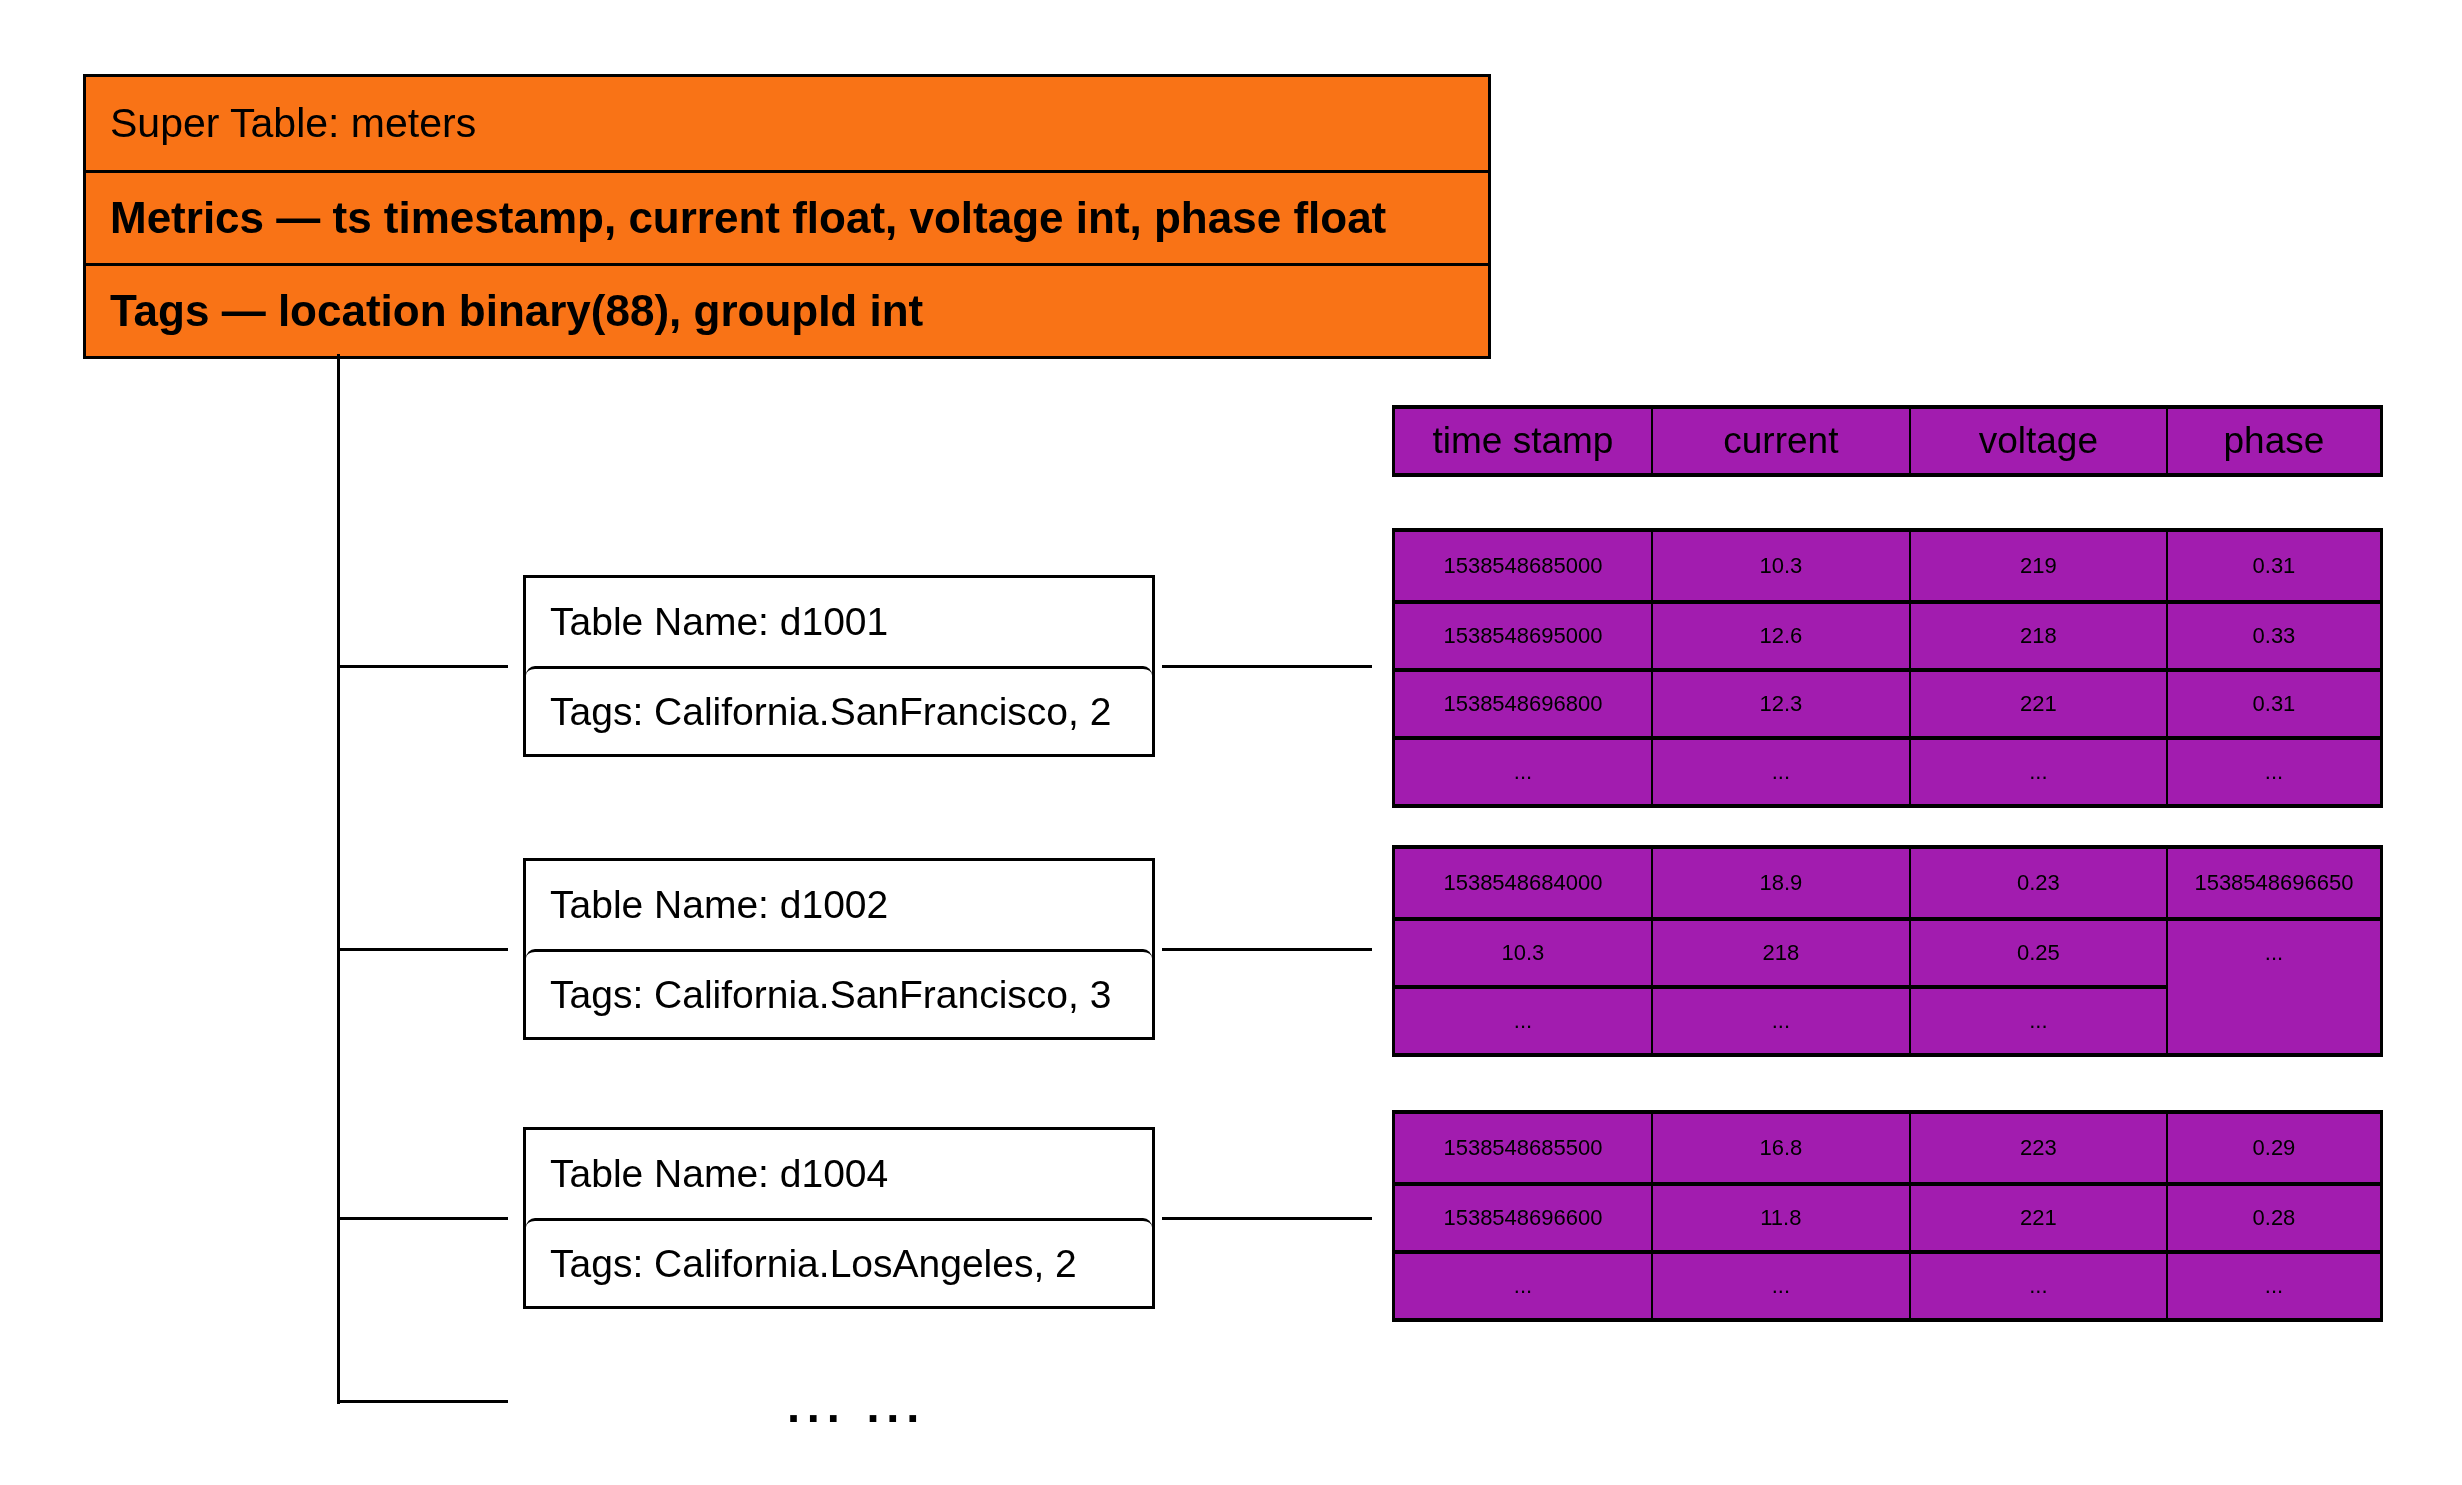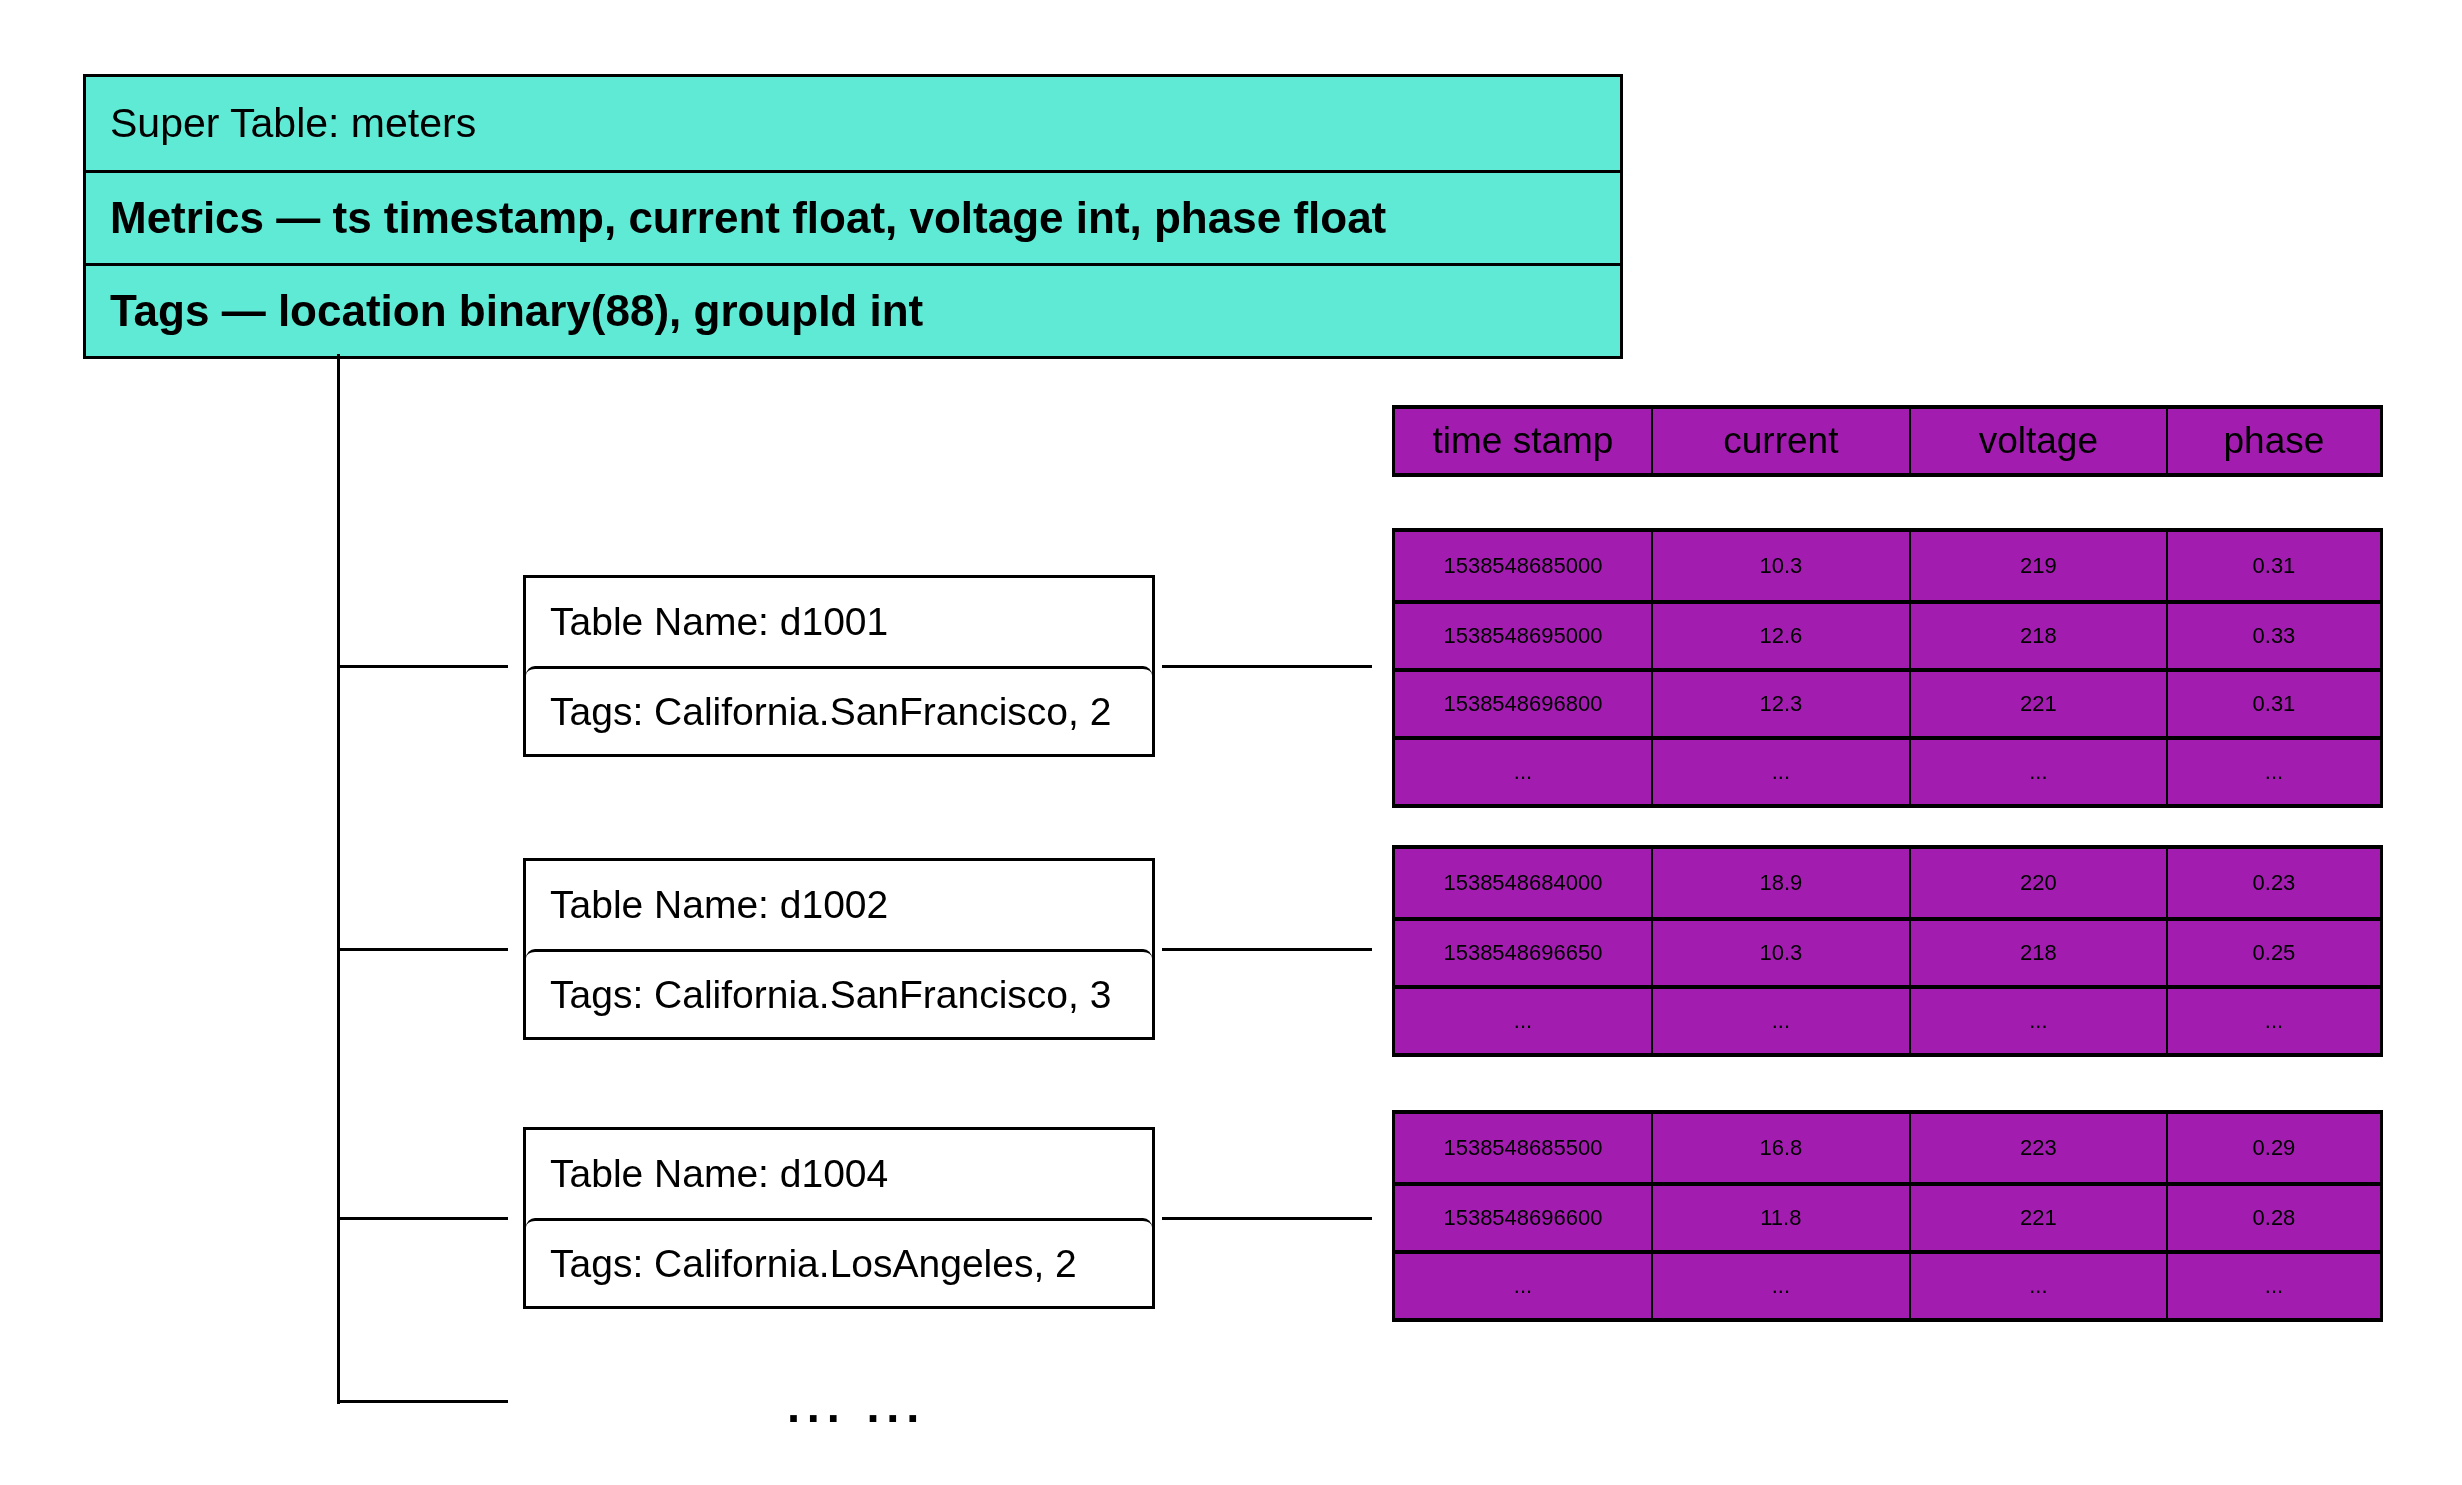--- a/index.html
+++ b/index.html
@@ -14,24 +14,24 @@
   }
 
   
   .line { position: absolute; background: #000000; }
   .line.v { width: 3.4px; }
   .line.h { height: 3.4px; }
 
   
   .stbox {
     position: absolute;
-    left: 83px; top: 74px; width: 1540px;
+    left: 83px; top: 74px; width: 1408px;
     border: 3.4px solid #000000;
     box-sizing: border-box;
-    background: #5eead4;
+    background: #f97316;
   }
   .strow {
     height: 93px;
     display: flex; align-items: center;
     padding: 0 24px;
     box-sizing: border-box;
     white-space: nowrap;
   }
   .strow + .strow { border-top: 3.4px solid #000000; }
   .strow.sans { font-size: 41px; }
@@ -152,21 +152,20 @@
     <div class="cell">0.31</div>
     <div class="cell">...</div>
     <div class="cell">...</div>
     <div class="cell">...</div>
     <div class="cell">...</div>
   </div>
 
   <div class="grid" style="top:845px;">
     <div class="cell">1538548684000</div>
     <div class="cell">18.9</div>
-    <div class="cell">220</div>
     <div class="cell">0.23</div>
     <div class="cell">1538548696650</div>
     <div class="cell">10.3</div>
     <div class="cell">218</div>
     <div class="cell">0.25</div>
     <div class="cell">...</div>
     <div class="cell">...</div>
     <div class="cell">...</div>
     <div class="cell">...</div>
   </div>

